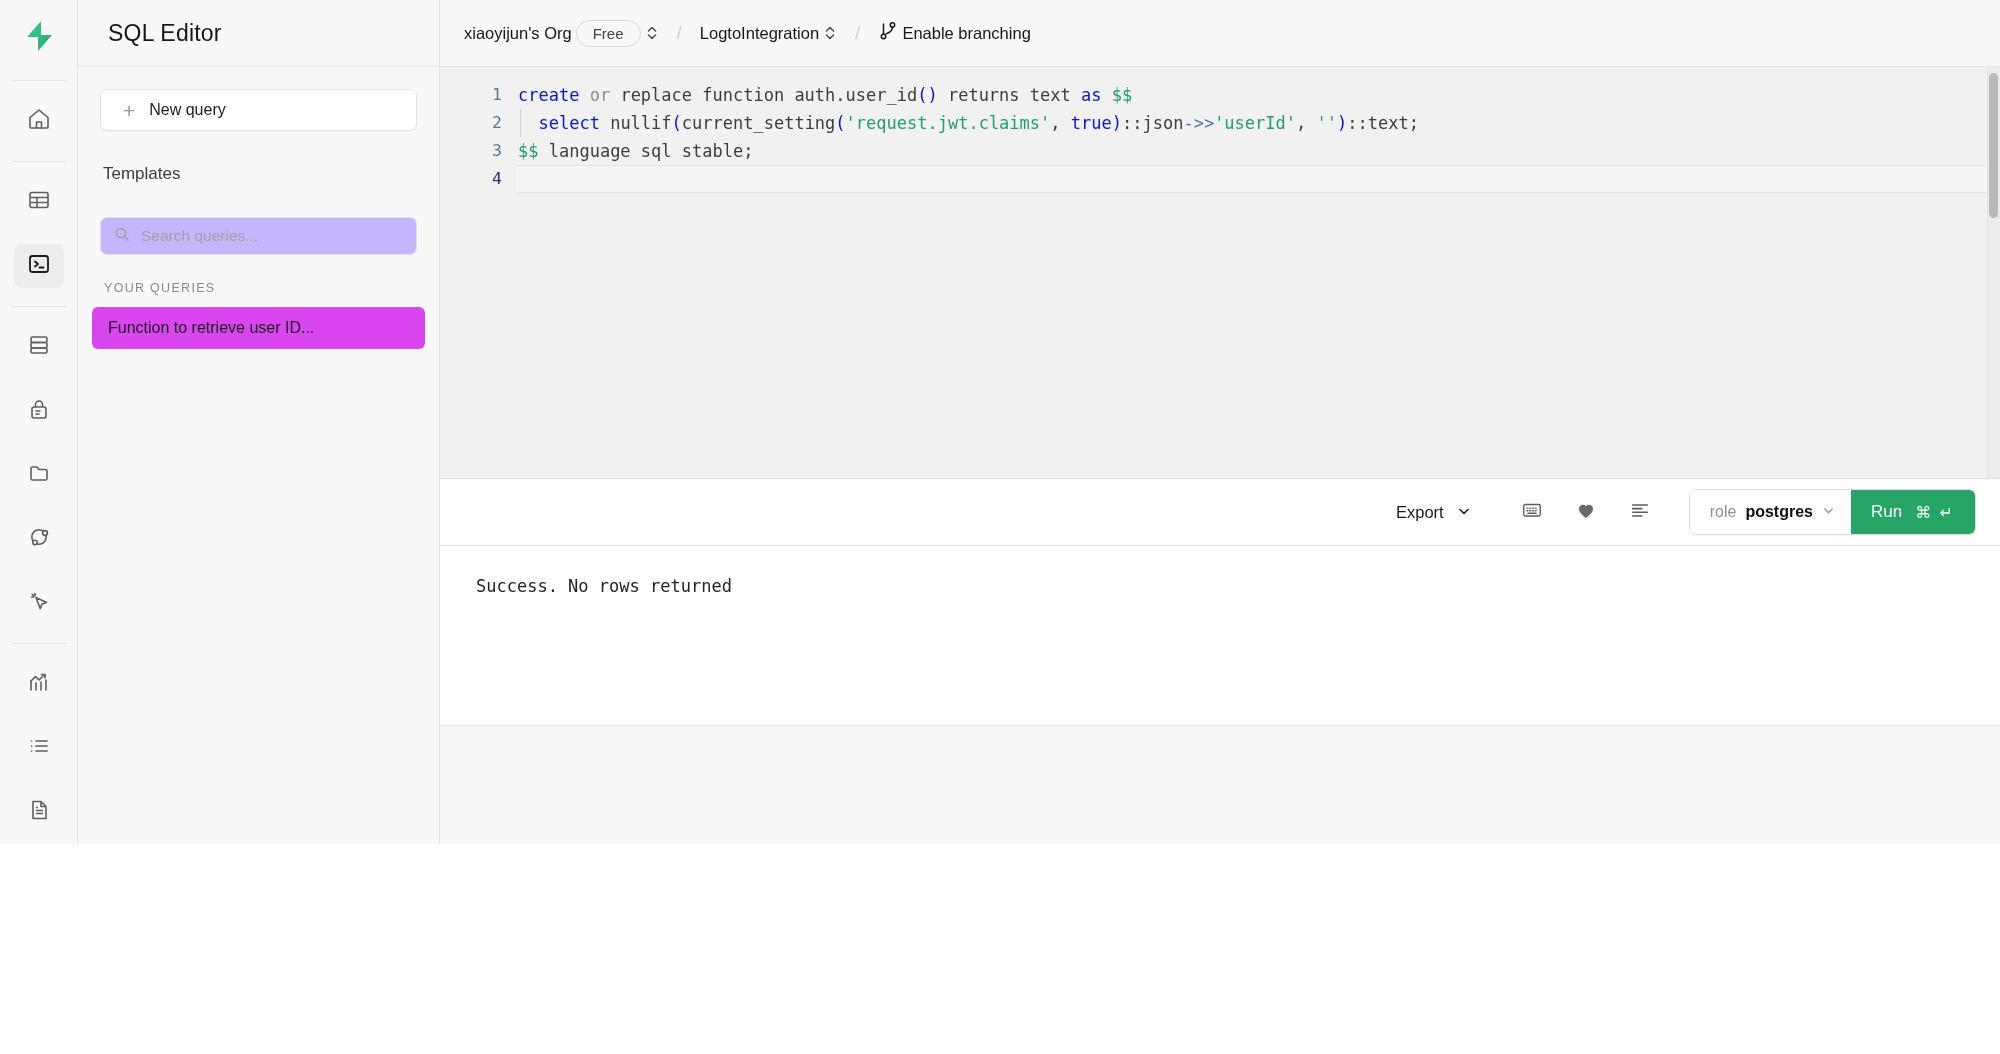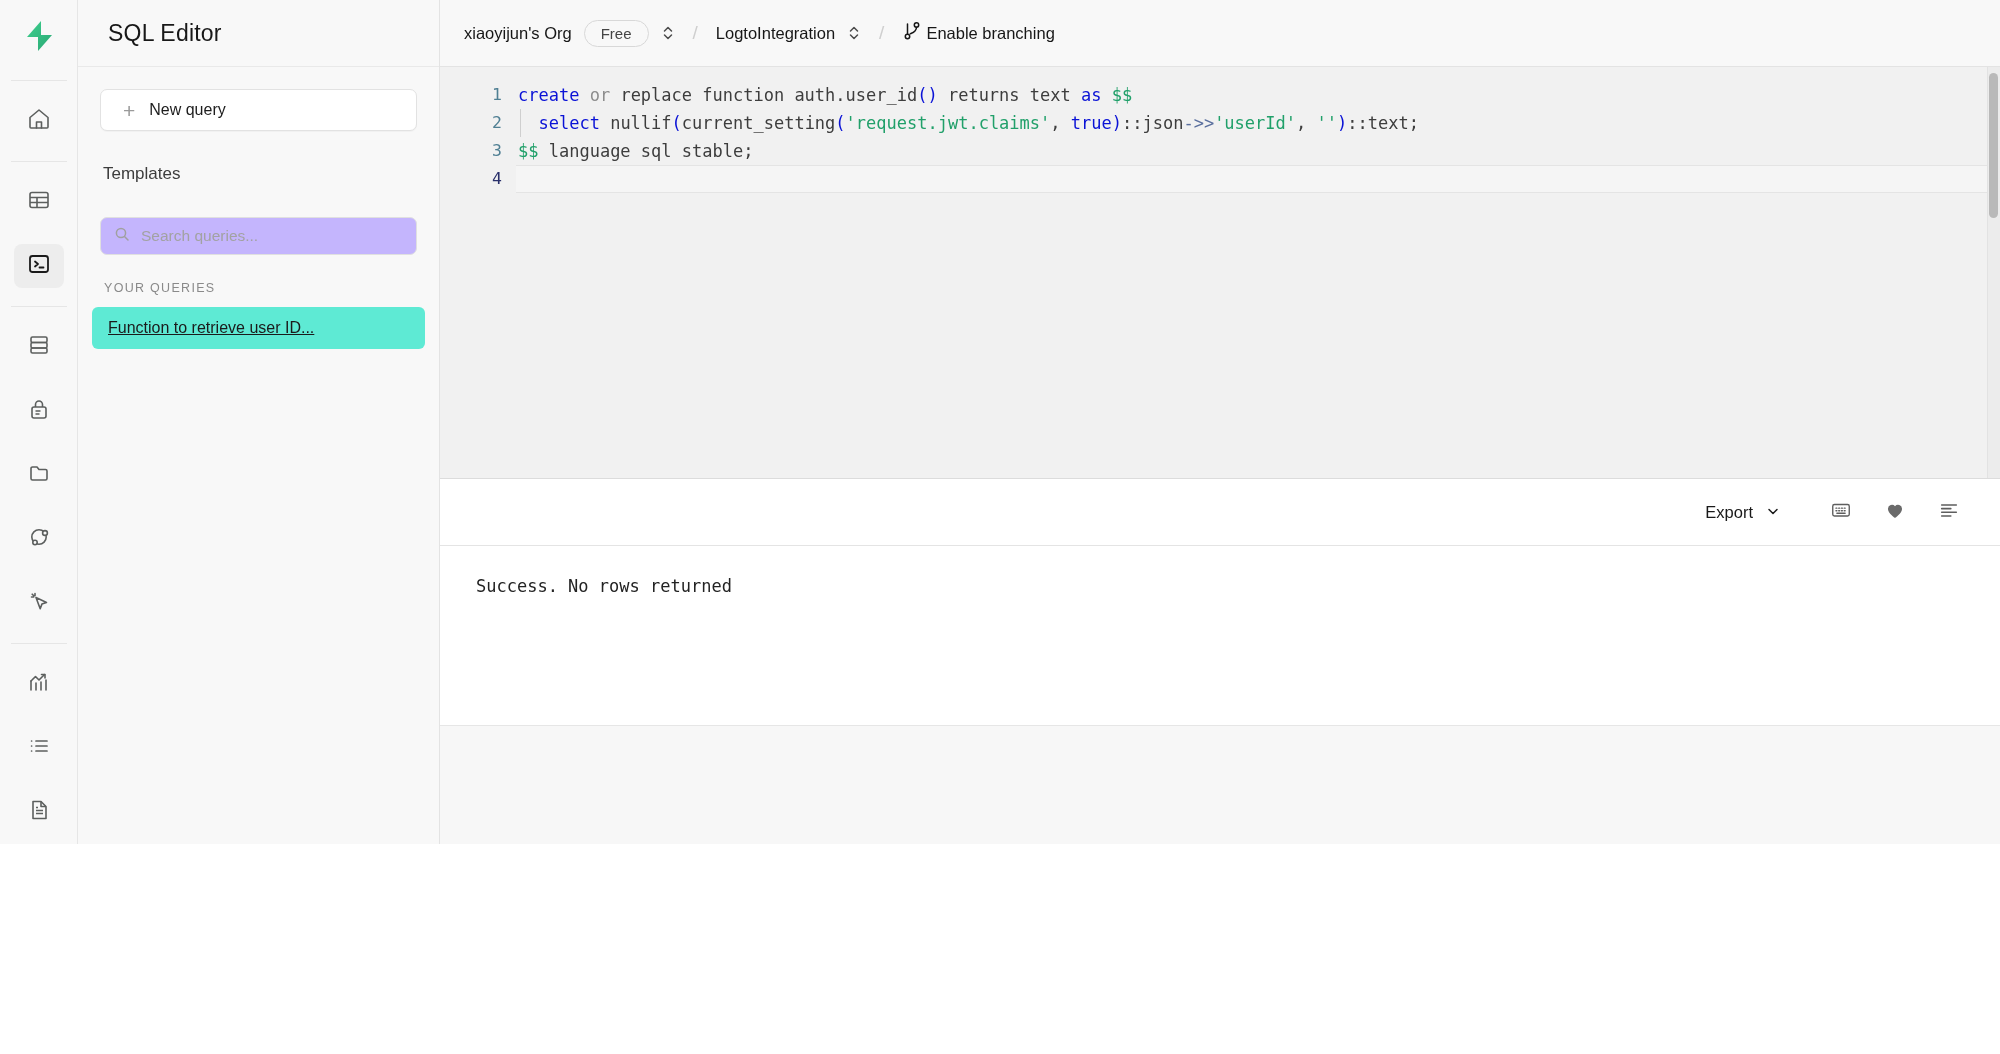--- a/index.html
+++ b/index.html
@@ -74,30 +74,30 @@
     font-size: 12.5px; letter-spacing: 1.3px;
     color: #8a8a8a; text-transform: uppercase;
   }
   .qlist { margin-top: 12px; margin-left: -8px; margin-right: -8px; }
   .qitem {
     height: 42px; display: flex; align-items: center;
     padding: 0 16px; border-radius: 6px; cursor: pointer;
     font-size: 16px; color: #1b1b1b;
     white-space: nowrap; overflow: hidden; text-overflow: ellipsis;
   }
-  .qitem.selected { background: #5eead4; text-decoration: underline; }
+  .qitem.selected { background: #d946ef; }
 
   
   .main { flex: 1; display: flex; flex-direction: column; min-width: 0; height: 100%; }
   .topbar {
     height: 67px; flex: 0 0 67px;
     background: #f8f8f8; border-bottom: 1px solid #e3e3e3;
     display: flex; align-items: center; gap: 0; padding: 0 24px;
   }
-  .crumb { display: flex; align-items: center; gap: 12px; }
+  .crumb { display: flex; align-items: center; gap: 4px; }
   .crumb-text { font-size: 16.5px; color: #171717; }
   .badge {
     border: 1px solid #d8d8d8; border-radius: 999px;
     padding: 4px 16px; font-size: 15px; color: #454545; background: transparent;
   }
   .sep { color: #cfcfcf; font-size: 19px; margin: 0 18px; font-weight: 300; }
   .chev-ud { display: flex; align-items: center; color: #4b4b4b; cursor: pointer; }
   .branch { display: flex; align-items: center; gap: 4px; cursor: pointer; }
   .branch-text { font-size: 16.5px; color: #171717; }
 
@@ -446,20 +446,35 @@
         </div>
 
         <div class="icon-btn">
           <span>
             <svg width="22" height="22" viewBox="0 0 24 24" fill="none" stroke="currentColor" stroke-width="1.7" stroke-linecap="round">
               <path d="M4 6.5h16M4 10.5h10M4 14.5h16M4 18.5h10"></path>
             </svg>
           </span>
         </div>
 
+        <div class="role-run">
+          <div class="role-sel">
+            <span class="role-lbl">role</span>
+            <span class="role-val">postgres</span>
+            <span>
+              <svg width="13" height="13" viewBox="0 0 14 14" fill="none" stroke="#9a9a9a" stroke-width="1.5" stroke-linecap="round" stroke-linejoin="round">
+                  <path d="M3 5.5L7 9.5 11 5.5"></path>
+                </svg>
+            </span>
+          </div>
+          <div class="run-btn">
+            <span>Run</span>
+            <span class="run-keys">⌘ ↵</span>
+          </div>
+        </div>
       </div>
 
       <div class="res-body">Success. No rows returned</div>
       <div class="res-filler"></div>
     </div>
 
   </div>
 </div>
 
 </body></html>

